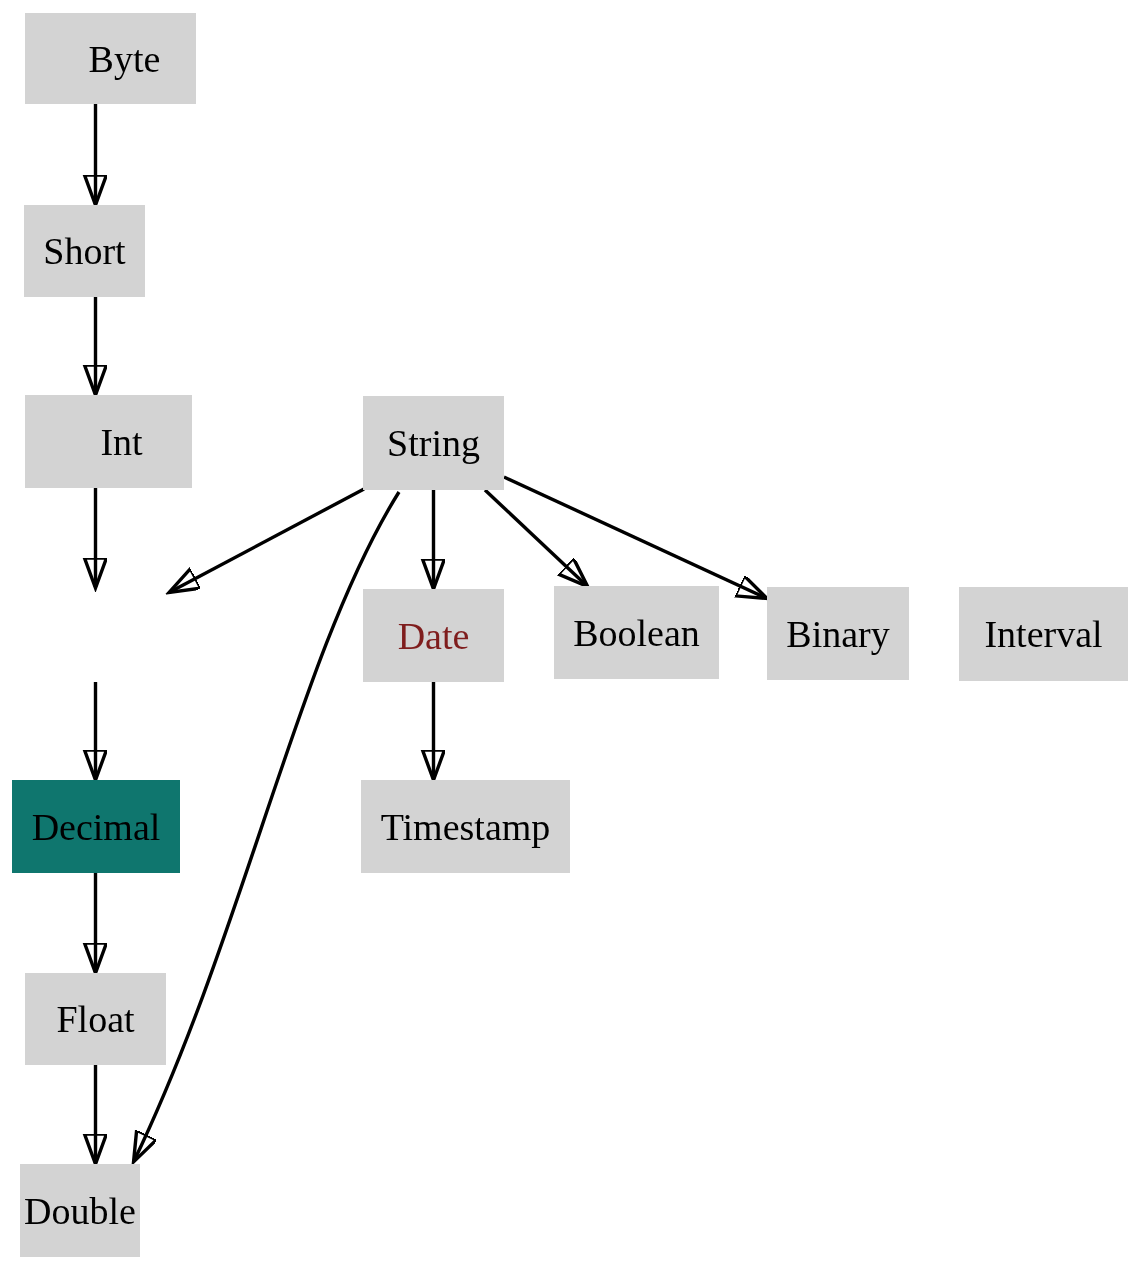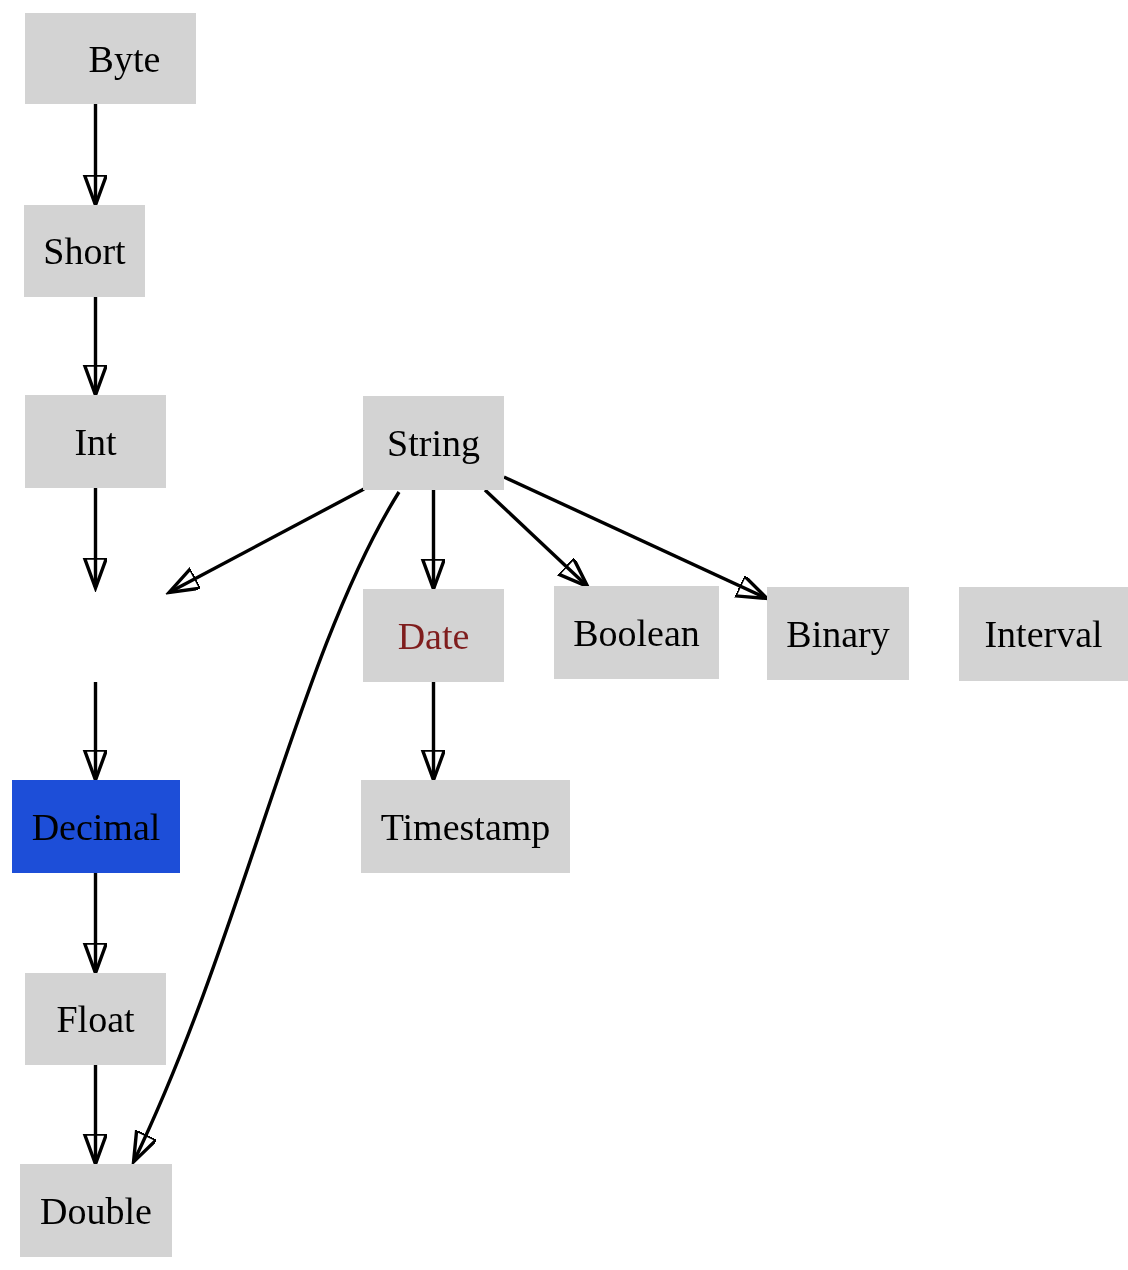--- a/index.html
+++ b/index.html
@@ -63,44 +63,44 @@
     <path d="M399,492 C300,650 245,930 134,1161" marker-end="url(#arrow)" style="stroke: rgb(0, 0, 0);"></path>
     <path d="M433.5,682 L433.5,779" marker-end="url(#arrow)" style="stroke: rgb(0, 0, 0);"></path>
   </svg>
 
   <div class="node" style="left: 25px; top: 13px; width: 143px; height: 91px; background: rgb(211, 211, 211); color: rgb(0, 0, 0); padding-left: 28px;">
       <span>Byte</span>
     </div>
   <div class="node" style="left: 24px; top: 205px; width: 121px; height: 92px; background: rgb(211, 211, 211); color: rgb(0, 0, 0);">
       <span>Short</span>
     </div>
-  <div class="node" style="left: 25px; top: 395px; width: 141px; height: 93px; background: rgb(211, 211, 211); color: rgb(0, 0, 0);">
+  <div class="node" style="left: 25px; top: 395px; width: 141px; height: 93px; background: rgb(211, 211, 211); color: rgb(0, 0, 0); padding-left: 26px;">
       <span>Int</span>
     </div>
   <div class="node" style="left: 363px; top: 396px; width: 141px; height: 94px; background: rgb(211, 211, 211); color: rgb(0, 0, 0);">
       <span>String</span>
     </div>
   <div class="node" style="left: 363px; top: 589px; width: 141px; height: 93px; background: rgb(211, 211, 211); color: #7f1d1d;">
       <span>Date</span>
     </div>
   <div class="node" style="left: 554px; top: 586px; width: 165px; height: 93px; background: rgb(211, 211, 211); color: rgb(0, 0, 0);">
       <span>Boolean</span>
     </div>
   <div class="node" style="left: 767px; top: 587px; width: 142px; height: 93px; background: rgb(211, 211, 211); color: rgb(0, 0, 0);">
       <span>Binary</span>
     </div>
   <div class="node" style="left: 959px; top: 587px; width: 169px; height: 94px; background: rgb(211, 211, 211); color: rgb(0, 0, 0);">
       <span>Interval</span>
     </div>
-  <div class="node" style="left: 12px; top: 780px; width: 168px; height: 93px; background: #1d4ed8; color: rgb(0, 0, 0);">
+  <div class="node" style="left: 12px; top: 780px; width: 168px; height: 93px; background: #0f766e; color: rgb(0, 0, 0);">
       <span>Decimal</span>
     </div>
   <div class="node" style="left: 329px; top: 780px; width: 209px; height: 93px; background: rgb(211, 211, 211); color: rgb(0, 0, 0); margin-left: 32px;">
       <span>Timestamp</span>
     </div>
   <div class="node" style="left: 25px; top: 973px; width: 141px; height: 92px; background: rgb(211, 211, 211); color: rgb(0, 0, 0);">
       <span>Float</span>
     </div>
-  <div class="node" style="left: 20px; top: 1164px; width: 152px; height: 93px; background: rgb(211, 211, 211); color: rgb(0, 0, 0);">
+  <div class="node" style="left: 20px; top: 1164px; width: 120px; height: 93px; background: rgb(211, 211, 211); color: rgb(0, 0, 0);">
       <span>Double</span>
     </div>
 
 </div>
 
 </body></html>

